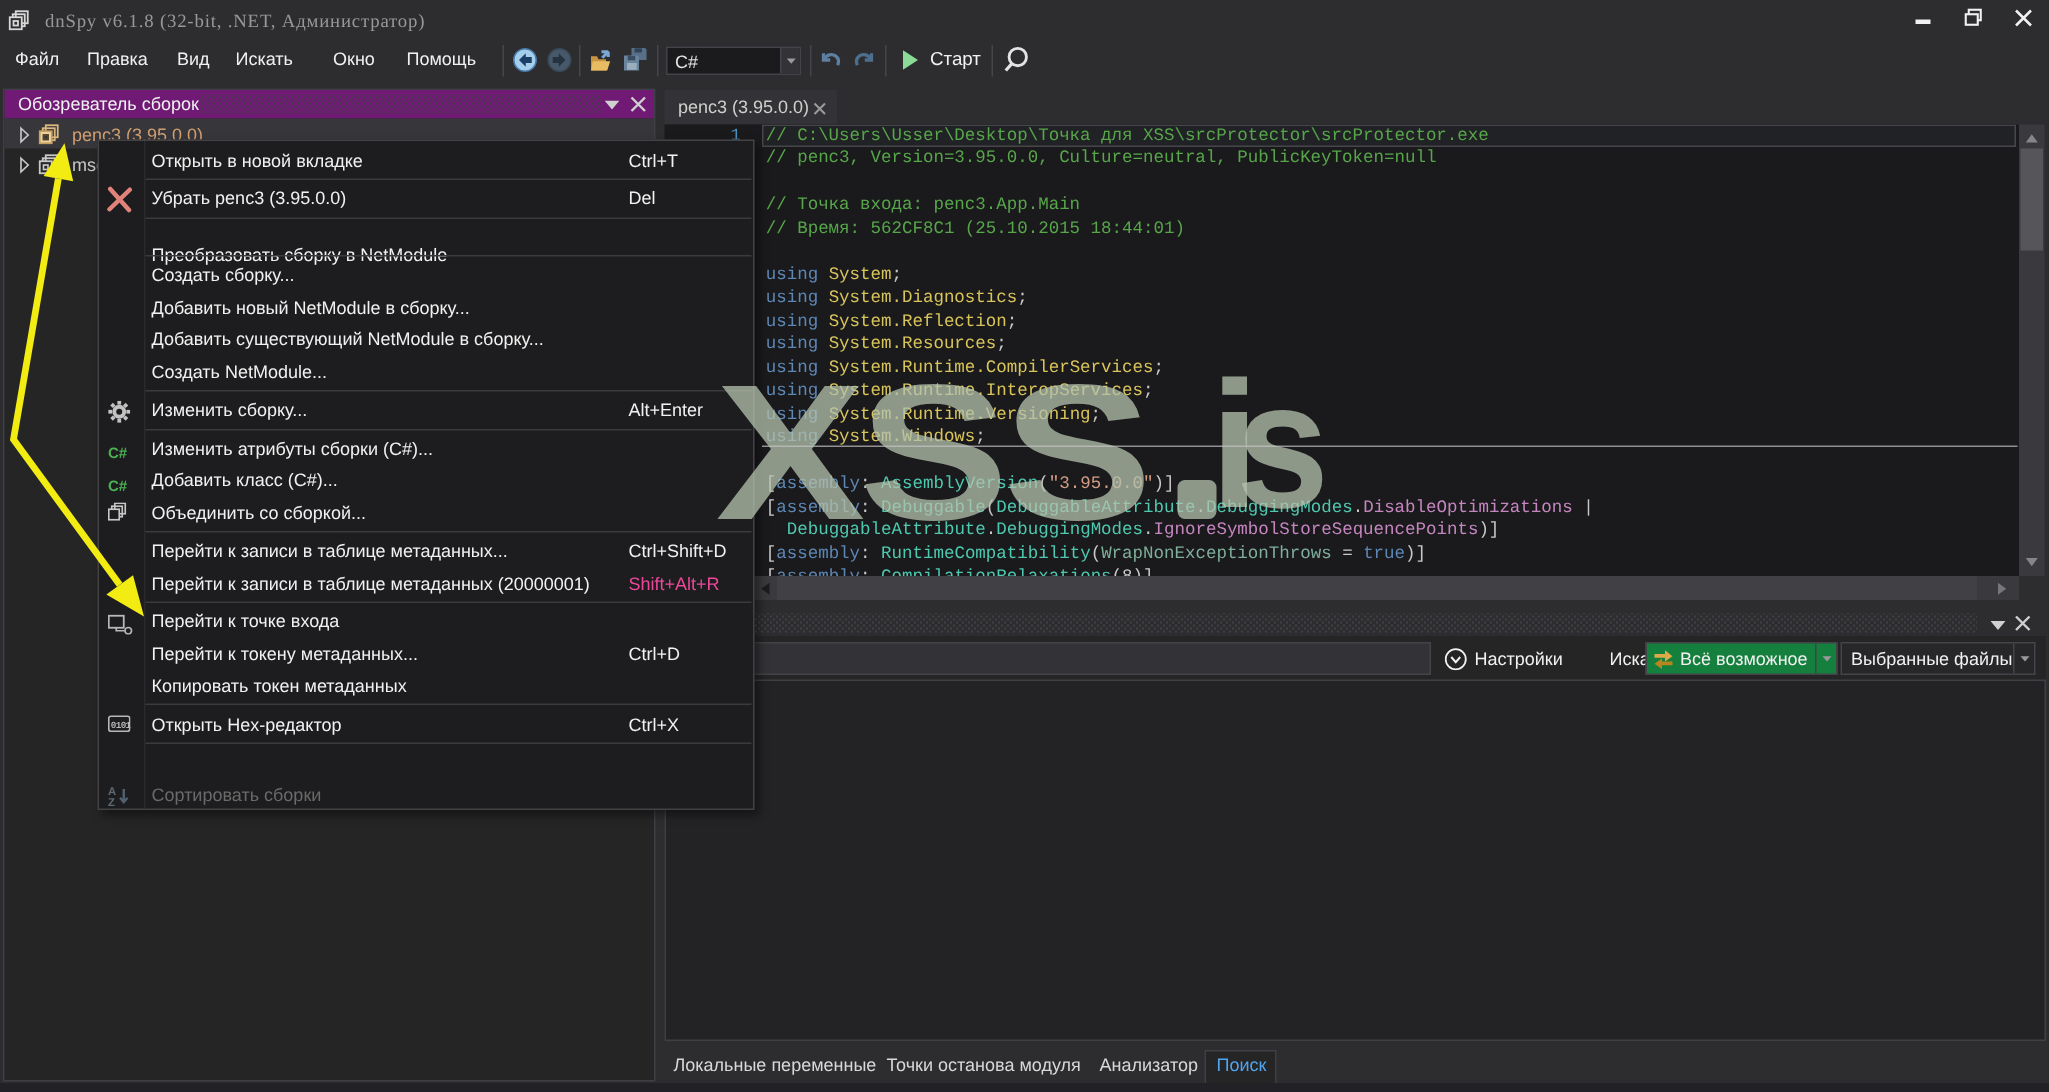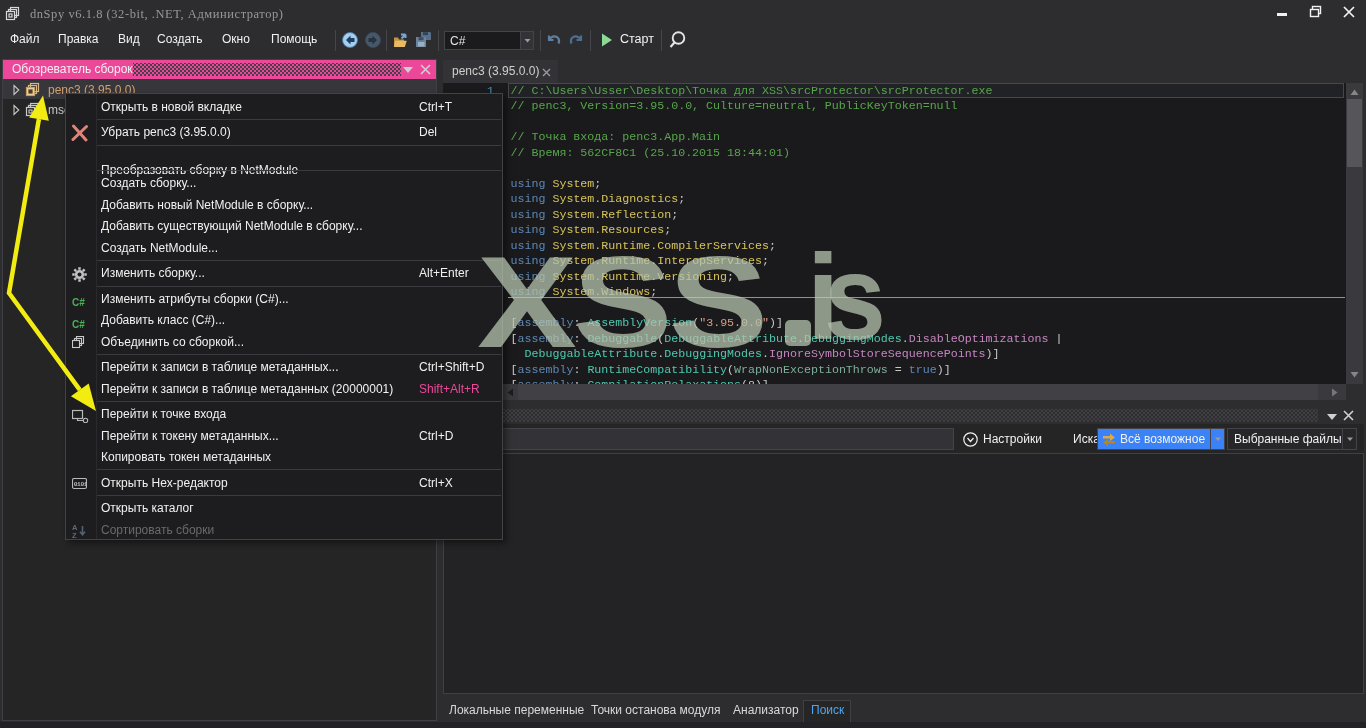--- a/index.html
+++ b/index.html
@@ -32,21 +32,21 @@
   </svg>
   <svg class="abs" style="left:1343px;top:6px" width="12" height="12" viewBox="0 0 12 12">
     <path d="M1,1 L11,11 M11,1 L1,11" stroke="#f1f1f1" stroke-width="1.7"></path>
   </svg>
 </div>
 
 <div class="abs ui" style="left:0;top:27px;width:1366px;height:27px;">
   <span class="abs" style="left:10px;top:5px;">Файл</span>
   <span class="abs" style="left:58px;top:5px;">Правка</span>
   <span class="abs" style="left:118px;top:5px;">Вид</span>
-  <span class="abs" style="left:157px;top:5px;">Создать</span>
+  <span class="abs" style="left:157px;top:5px;">Искать</span>
   <span class="abs" style="left:222px;top:5px;">Окно</span>
   <span class="abs" style="left:271px;top:5px;">Помощь</span>
   <div class="abs" style="left:335px;top:3px;width:1px;height:21px;background:#46464a;"></div>
 
   <svg class="abs" style="left:341px;top:4px" width="18" height="18" viewBox="0 0 18 18">
     <circle cx="9" cy="9" r="7.5" fill="#a5cdec"></circle>
     <circle cx="9" cy="9" r="7.5" fill="none" stroke="#4878a8" stroke-width="1"></circle>
     <path d="M9.5,4.5 L5,9 L9.5,13.5 L9.5,11 L13.5,11 L13.5,7 L9.5,7 Z" fill="#1c3f66"></path>
   </svg>
   <svg class="abs" style="left:364px;top:4px" width="18" height="18" viewBox="0 0 18 18">
@@ -98,21 +98,21 @@
   <span class="abs" style="left:620px;top:5px;font-size:12.5px;">Старт</span>
   <div class="abs" style="left:661px;top:3px;width:1px;height:21px;background:#46464a;"></div>
   <svg class="abs" style="left:668px;top:3px" width="20" height="20" viewBox="0 0 20 20">
     <circle cx="10.5" cy="8" r="5.8" fill="none" stroke="#e4e4e4" stroke-width="1.9"></circle>
     <path d="M6.5,12.5 L2.5,17" stroke="#e4e4e4" stroke-width="2.2"></path>
   </svg>
 </div>
 
 <div class="abs" style="left:2px;top:59px;width:435px;height:662px;background:#252526;border:1px solid #3f3f46;">
 
-  <div class="abs" style="left:0;top:0;width:433px;height:19px;background:#ec4899;">
+  <div class="abs" style="left:0;top:0;width:433px;height:19px;background:#701a75;">
     <div class="abs dots" style="left:130px;top:3px;width:268px;height:13px;"></div>
     <span class="abs ui" style="left:9px;top:2px;">Обозреватель сборок</span>
     <svg class="abs" style="left:400px;top:7px" width="10" height="6" viewBox="0 0 10 6">
         <path d="M0,0 L10,0 L5,6 Z" fill="#d0d0d0"></path>
       </svg>
     <svg class="abs" style="left:417px;top:4px" width="11" height="11" viewBox="0 0 11 11">
         <path d="M1,1 L10,10 M10,1 L1,10" stroke="#d0d0d0" stroke-width="1.6"></path>
       </svg>
   </div>
 
@@ -207,21 +207,21 @@
     </svg>
 
   <div class="abs" style="left:0;top:19px;width:921px;height:29px;background:#252526;">
     <div class="abs" style="left:7px;top:4px;width:504px;height:22px;background:#333337;border:1px solid #434349;"></div>
     <svg class="abs" style="left:520px;top:8px" width="15" height="15" viewBox="0 0 15 15">
       <circle cx="7.5" cy="7.5" r="6.7" fill="none" stroke="#f1f1f1" stroke-width="1.2"></circle>
       <path d="M4.5,6 L7.5,9.5 L10.5,6" fill="none" stroke="#f1f1f1" stroke-width="1.3"></path>
     </svg>
     <span class="abs ui" style="left:540px;top:8px;">Настройки</span>
     <span class="abs ui" style="left:607px;top:8px;margin-left:23px;">Искать:</span>
-    <div class="abs" style="left:654px;top:4px;width:128px;height:22px;background:#3b82f6;border:1px solid #434349;">
+    <div class="abs" style="left:654px;top:4px;width:128px;height:22px;background:#15803d;border:1px solid #434349;">
       <svg class="abs" style="left:4px;top:3px" width="14" height="14" viewBox="0 0 14 14">
         <path d="M1,4 L8,4 L8,1.5 L13,5.5 L8,9 L8,6.5 L1,6.5 Z" fill="#dcaa46"></path>
         <path d="M13,9 L6,9 L6,7 L1,10.5 L6,14 L6,11.5 L13,11.5 Z" fill="#b8861f"></path>
       </svg>
       <span class="abs ui" style="left:22px;top:3px;">Всё возможное</span>
       <div class="abs" style="right:0;top:0;width:14px;height:20px;border-left:1px solid #434349;">
         <svg width="14" height="20">
             <path d="M4,8.5 L7,12 L10,8.5 Z" fill="#9a9a9e"></path>
           </svg>
       </div>
@@ -344,23 +344,20 @@
     <div style="position:absolute;left:31px;top:375.89999999999986px;width:404px;height:1px;background:#3b3b3f;"></div>
     <div style="position:absolute;left:0;top:378.49999999999983px;width:437px;height:21.4px;">
       <div style="position:absolute;left:6.5px;top:4px;width:17px;height:16px;"><svg width="15" height="13" viewBox="0 0 15 13">
           <rect x="0.5" y="1.5" width="14" height="10" rx="1.5" fill="none" stroke="#b8b8b8" stroke-width="1.1"></rect>
           <text x="1.8" y="9" font-size="6.2" font-weight="bold" fill="#b8b8b8" font-family="Liberation Mono, monospace" letter-spacing="-0.4">0101</text>
         </svg></div>
       <span style="position:absolute;left:35.5px;top:3.6px;font-size:12px;color:#f1f1f1;">Открыть Hex-редактор</span>
       <span style="position:absolute;left:353.5px;top:3.6px;font-size:12px;color:#f1f1f1;">Ctrl+X</span>
     </div>
     <div style="position:absolute;left:31px;top:401.49999999999983px;width:404px;height:1px;background:#3b3b3f;"></div>
-    <div style="position:absolute;left:0;top:404.0999999999998px;width:437px;height:21.4px;">
-      <span style="position:absolute;left:35.5px;top:3.6px;font-size:12px;color:#f1f1f1;">Открыть каталог</span>
-    </div>
     <div style="position:absolute;left:0;top:425.4999999999998px;width:437px;height:21.4px;">
       <div style="position:absolute;left:6.5px;top:4px;width:17px;height:16px;"><svg width="15" height="15" viewBox="0 0 15 15">
           <text x="0" y="7" font-size="7.5" font-weight="bold" fill="#5e6a74">A</text>
           <text x="0" y="14.5" font-size="7.5" font-weight="bold" fill="#5e6a74">Z</text>
           <path d="M10.5,3 L10.5,11 M8,8.8 L10.5,11.8 L13,8.8" stroke="#51616f" stroke-width="1.6" fill="none"></path>
         </svg></div>
       <span style="position:absolute;left:35.5px;top:3.6px;font-size:12px;color:#6a6a6a;">Сортировать сборки</span>
     </div>
   </div>
 

